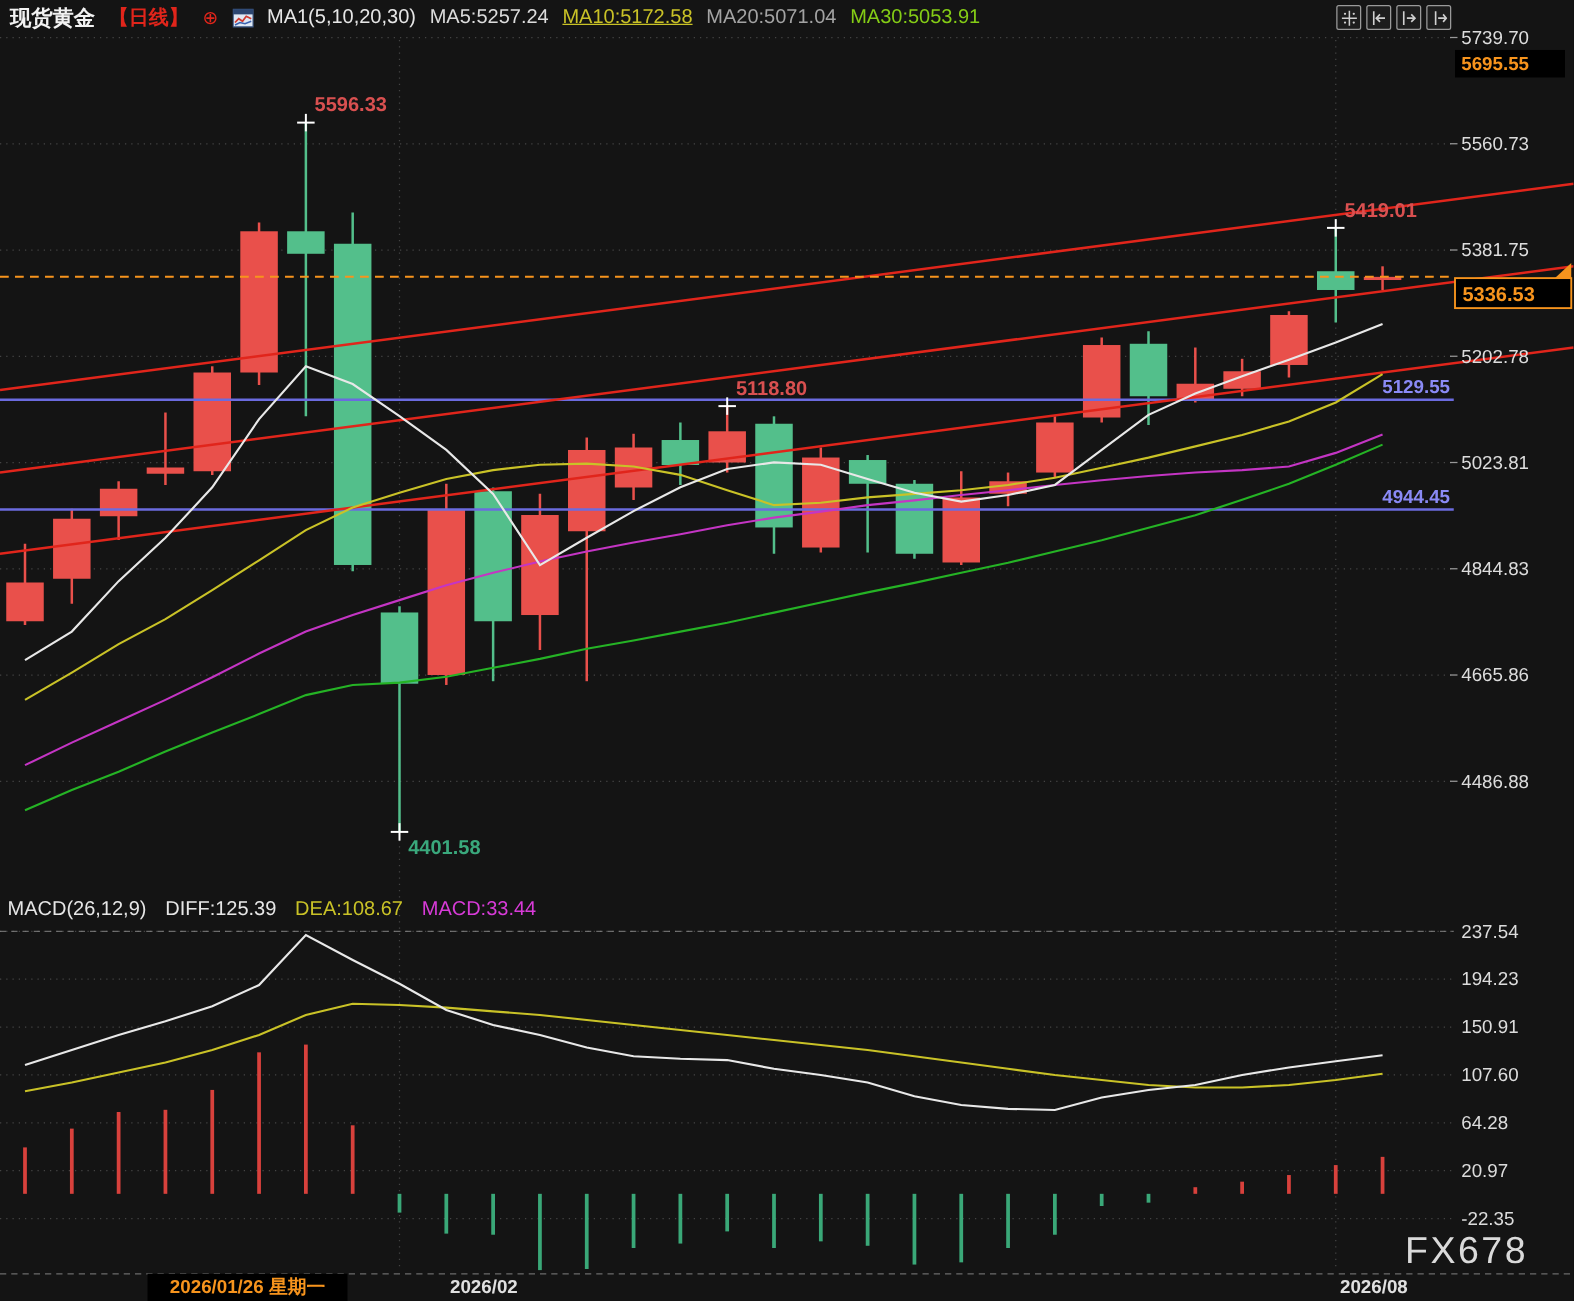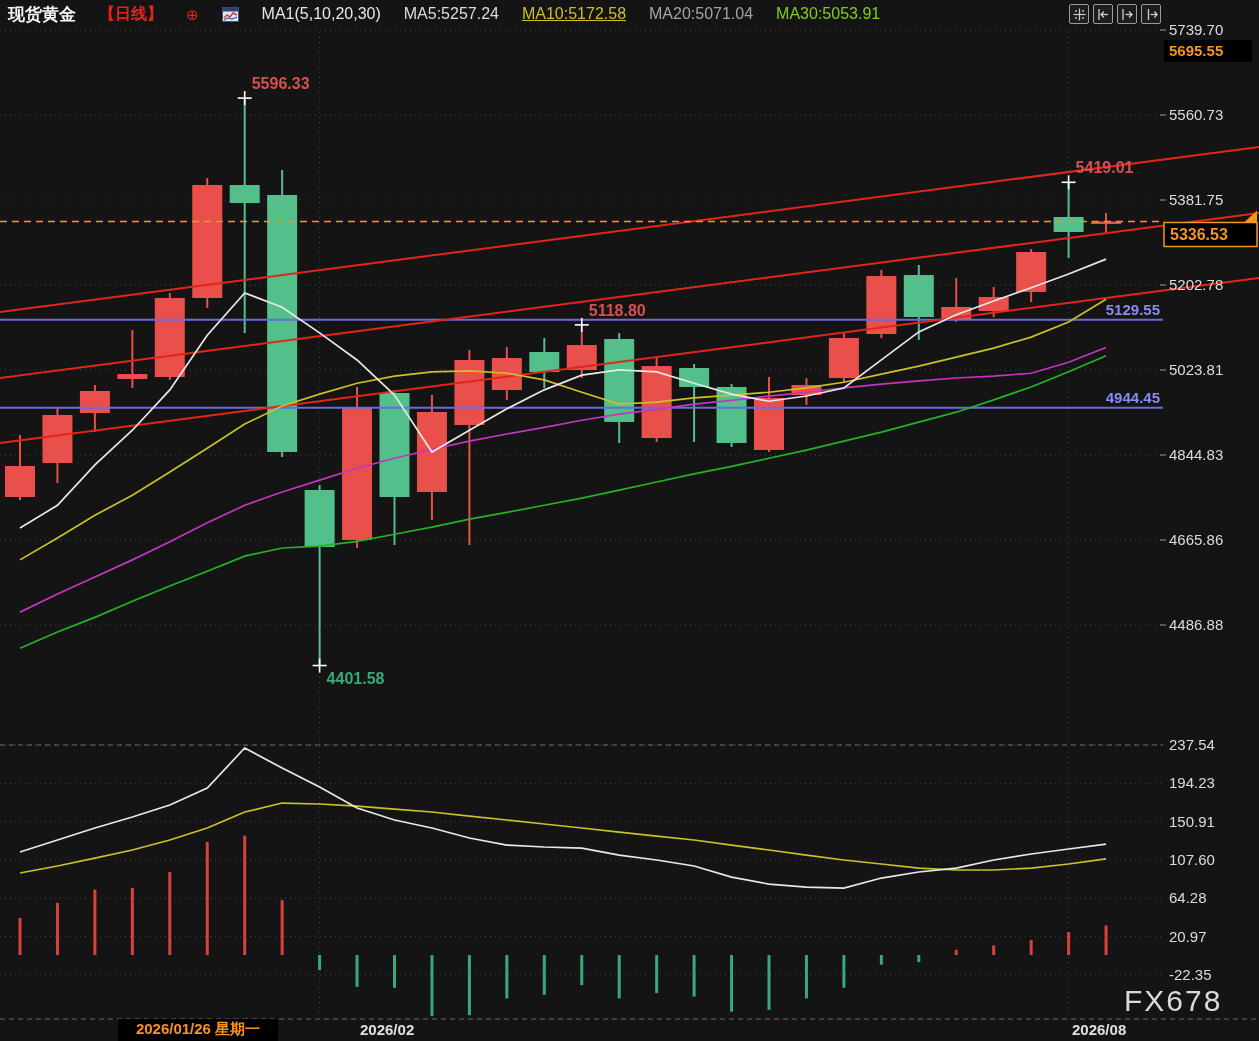--- a/index.html
+++ b/index.html
@@ -1,20 +1,20 @@
 <!DOCTYPE html>
 <html><head>
 <meta charset="utf-8">
 <style>
   html,body{margin:0;padding:0;background:#0f0f0f;}
   .wrap{position:relative;width:1259px;height:1041px;background:#141414;overflow:hidden;
         font-family:"Liberation Sans",sans-serif;}
   svg text{font-family:"Liberation Sans",sans-serif;}
   .hdr{position:absolute;top:0;left:0;height:28px;display:flex;align-items:center;
-       gap:23px;padding-left:8px;font-size:16px;color:#e6e6e6;z-index:5;white-space:nowrap;}
+       gap:11px;padding-left:8px;font-size:16px;color:#e6e6e6;z-index:5;white-space:nowrap;}
   .hdr .sym{font-weight:bold;font-size:17px;color:#f2f2f2;}
   .hdr .tf{font-weight:bold;}
   .hdr .target{font-size:15px;line-height:15px;}
   .toolbar{position:absolute;top:4px;right:98px;display:flex;gap:4px;z-index:5;}
   .tool{width:18px;height:18px;border:1px solid #9a9a9a;border-radius:2px;
         display:flex;align-items:center;justify-content:center;background:#1d1d1d;}
   .mhdr{position:absolute;top:719px;left:6px;display:flex;gap:15px;font-size:16px;z-index:5;white-space:nowrap;}
   .footer-item{position:absolute;font-size:15px;color:#e0e0e0;z-index:5;white-space:nowrap;}
   .date-hl{left:118px;top:1019px;width:160px;text-align:center;background:#000;
            padding:1px 0 3px 0;font-weight:bold;}
@@ -241,19 +241,25 @@
     </span>
     <span class="tool">
       <svg width="13" height="13" viewBox="0 0 13 13" stroke="#cfcfcf" stroke-width="1.3" fill="none">
         <line x1="3.5" y1="1" x2="3.5" y2="12"></line>
           <line x1="5.5" y1="6.5" x2="12" y2="6.5"></line>
         <polyline points="9.5,3.5 12,6.5 9.5,9.5"></polyline>
       </svg>
     </span>
   </div>
 
+  <div class="mhdr">
+    <span style="color: rgb(230, 230, 230);">MACD(26,12,9)</span>
+    <span style="color: rgb(230, 230, 230);">DIFF:125.39</span>
+    <span style="color: rgb(201, 194, 39);">DEA:108.67</span>
+    <span style="color: rgb(216, 59, 216);">MACD:33.44</span>
+  </div>
 
   <div class="footer-item date-hl" style="color: rgb(247, 148, 29);">2026/01/26 星期一</div>
   <div class="footer-item month1">2026/02</div>
   <div class="footer-item month2">2026/08</div>
 
   <div class="watermark">FX678</div>
 </div>
 
 </body></html>

